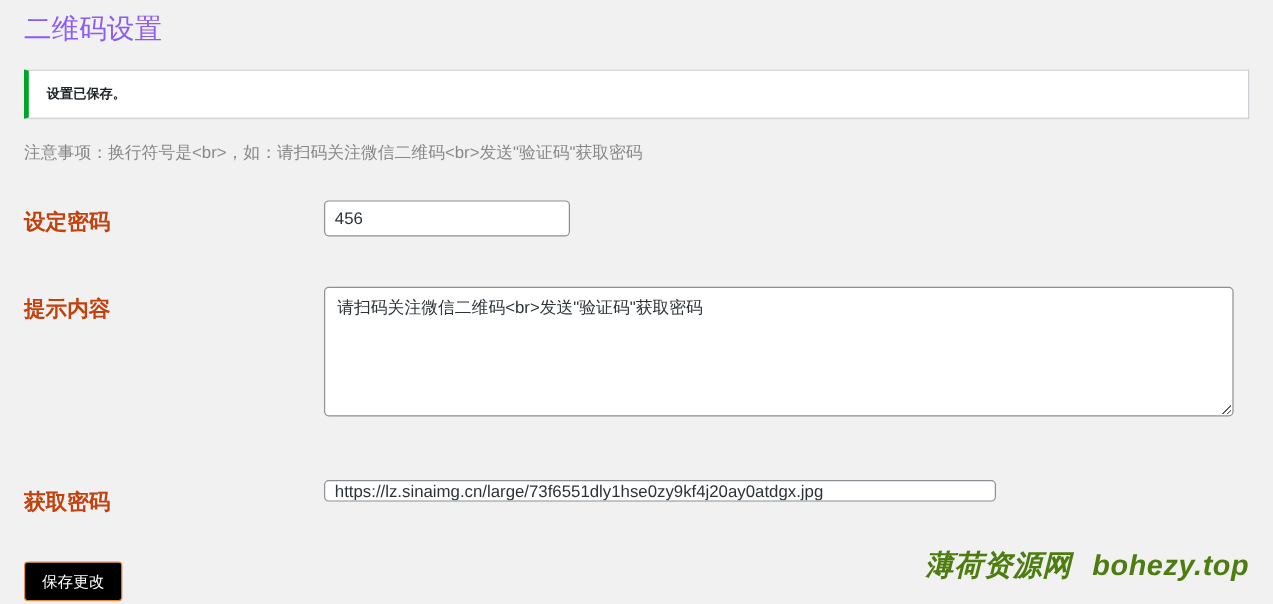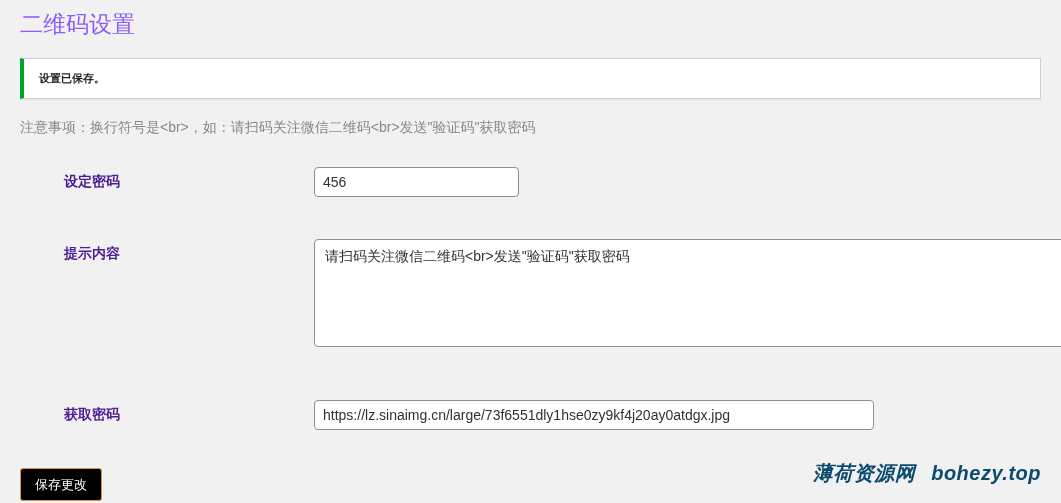--- a/index.html
+++ b/index.html
@@ -53,42 +53,41 @@
     }
     .form-row:nth-child(2) {
       margin-bottom: 50px;
     }
     .form-row:nth-child(3) {
       margin-bottom: 38px;
     }
     .form-label {
       width: 250px;
       flex-shrink: 0;
-      font-size: 14px;
+      font-size: 18px;
       font-weight: 600;
-      color: #4c1d95;
+      color: #c2410c;
       padding-top: 6px;
-      margin-left: 44px;
     }
     .form-field {
       flex: 1;
     }
     .regular-text {
       width: 205px;
       height: 30px;
       padding: 3px 8px;
       border: 1px solid #8c8f94;
       border-radius: 4px;
       font-size: 14px;
       color: #2c3338;
       background: #fff;
     }
     .large-text {
       width: 560px;
-      height: 30px;
+      height: 18px;
       padding: 3px 8px;
       border: 1px solid #8c8f94;
       border-radius: 4px;
       font-size: 14px;
       color: #2c3338;
       background: #fff;
     }
     textarea.full-text {
       width: 758px;
       height: 108px;
@@ -108,22 +107,22 @@
       padding: 6px 14px;
       font-size: 13px;
       border-radius: 3px;
       cursor: pointer;
       line-height: 1.5;
     }
     .watermark {
       position: absolute;
       right: 20px;
       bottom: 16px;
-      color: #0c4a6e;
-      font-size: 20px;
+      color: #4d7c0f;
+      font-size: 24px;
       font-weight: 700;
       font-style: italic;
       letter-spacing: 0.5px;
     }
     .watermark .domain {
       margin-left: 10px;
     }
   </style>
 </head>
 <body>

